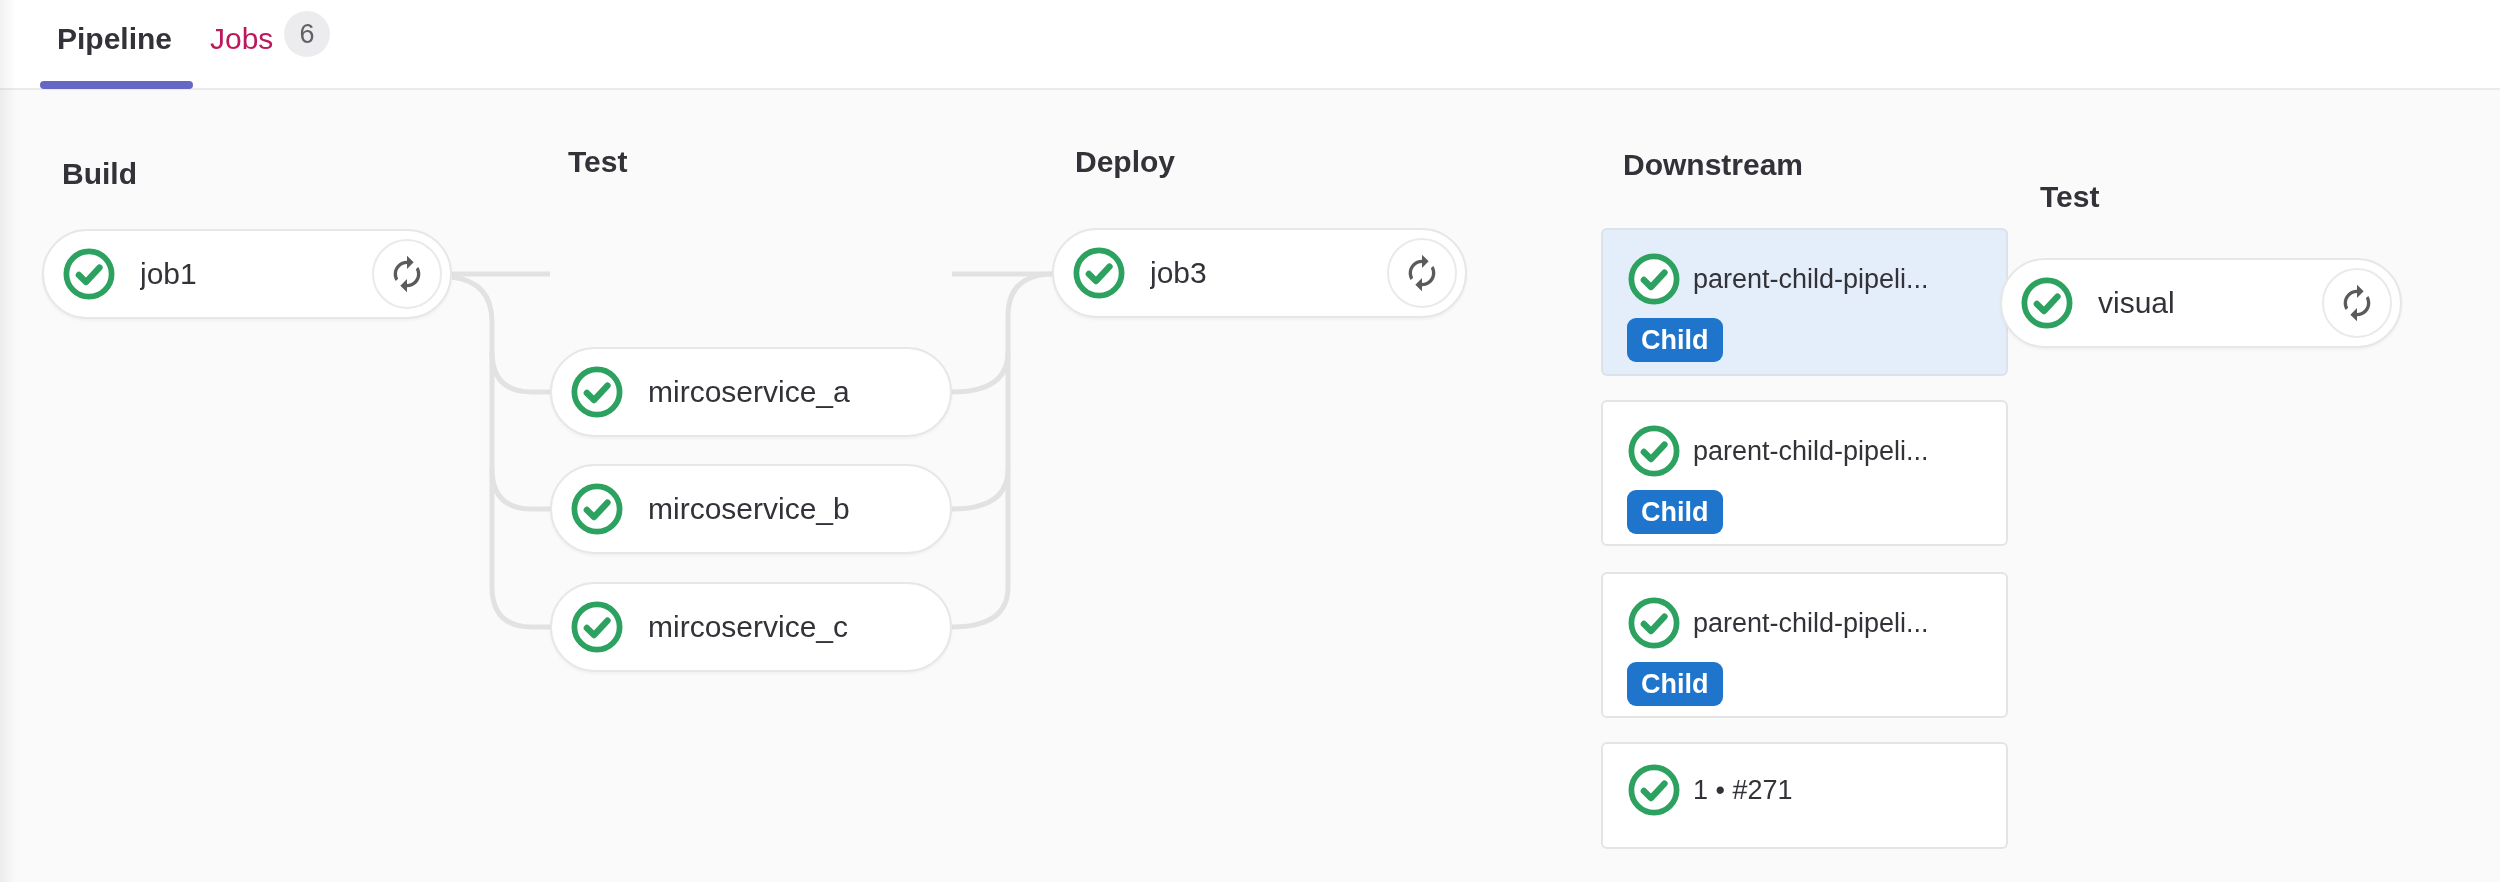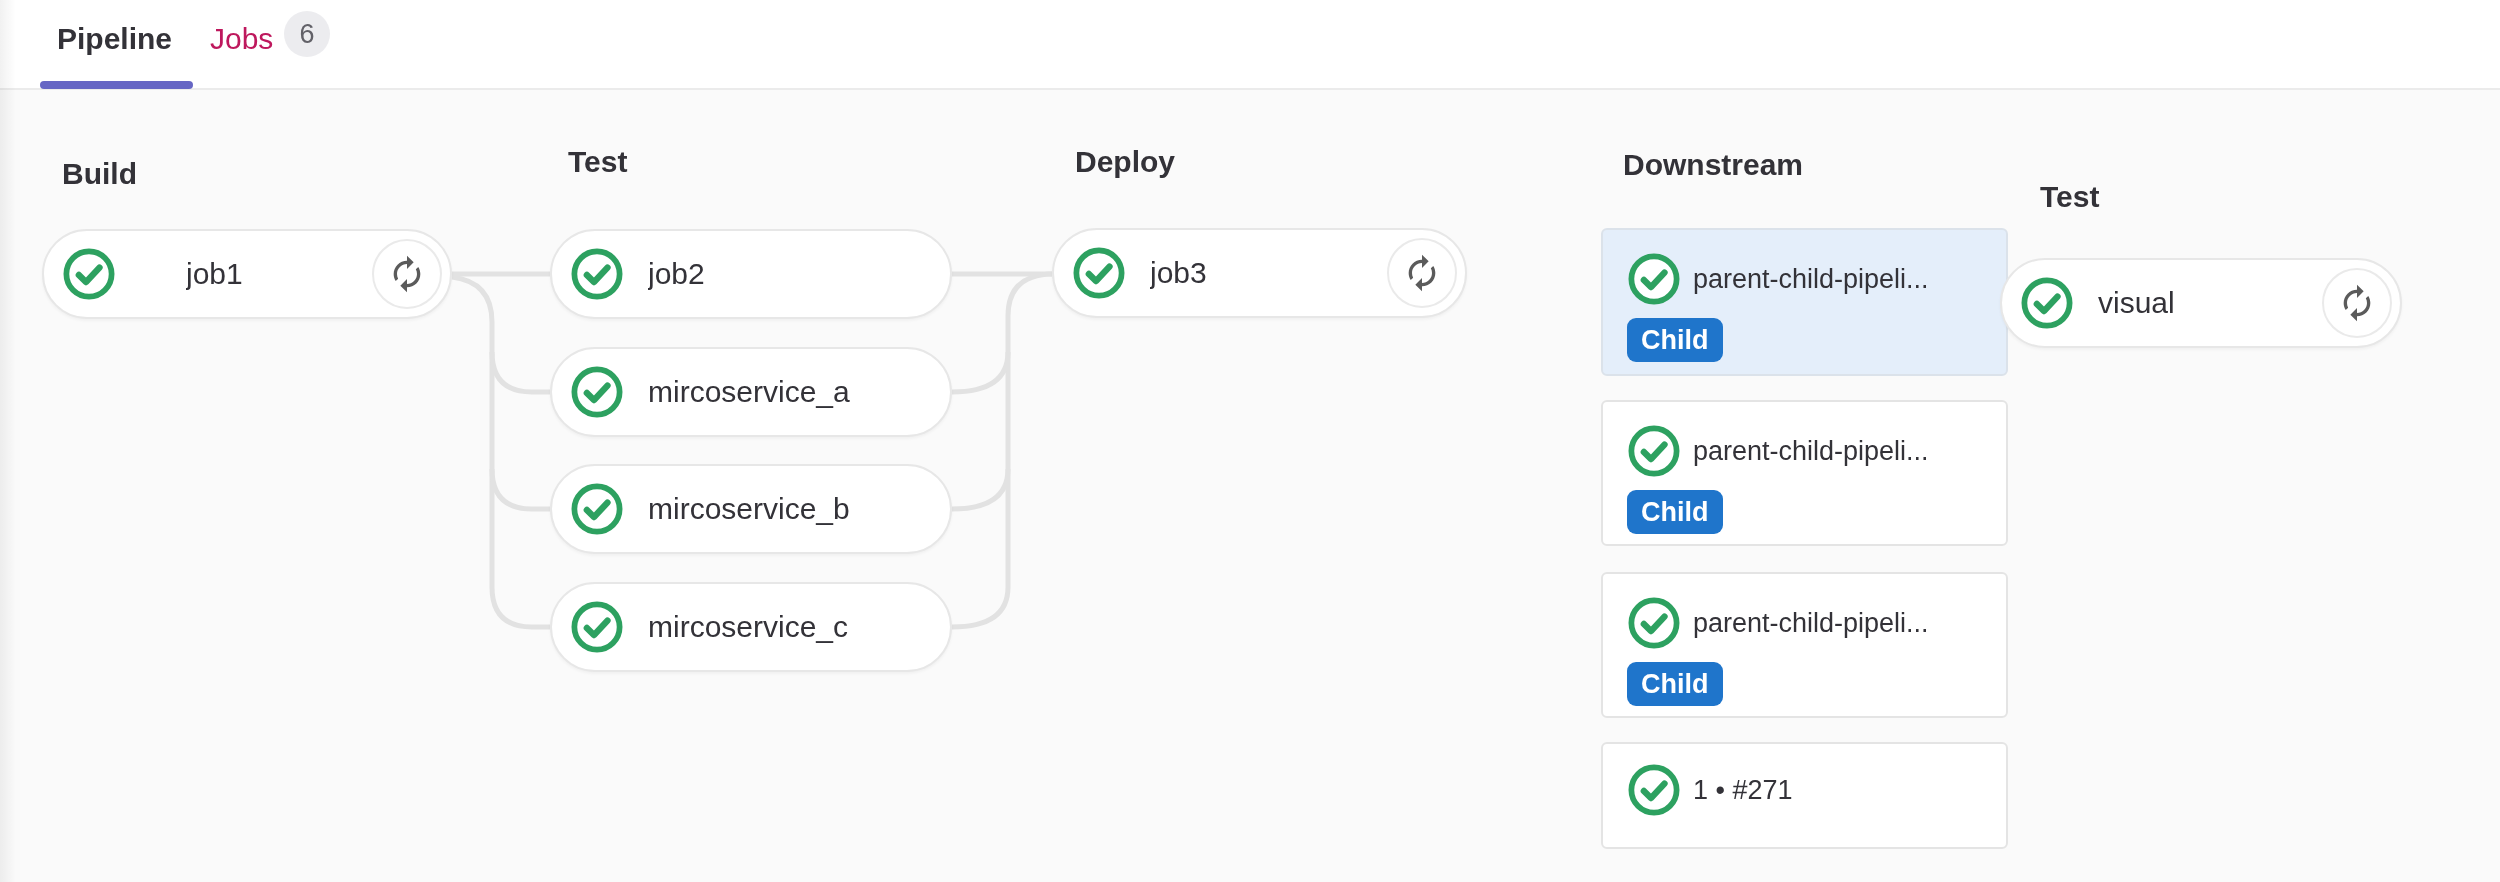--- a/index.html
+++ b/index.html
@@ -124,38 +124,32 @@
 
     <path d="M2008 303 H2020"></path>
   </svg>
 
   <div class="stage-title" style="left:62px;  top:157px;">Build</div>
   <div class="stage-title" style="left:568px; top:145px;">Test</div>
   <div class="stage-title" style="left:1075px;top:145px;">Deploy</div>
   <div class="stage-title" style="left:1623px;top:148px;">Downstream</div>
   <div class="stage-title" style="left:2040px;top:180px;">Test</div>
 
-  <div class="pill" style="left:42px; top:229px; width:410px;gap:46px;">
+  <div class="pill" style="left:42px; top:229px; width:410px;">
     <svg class="status-icon" viewBox="0 0 16 16">
         <use href="#icon-check"></use>
       </svg>
     <span class="job-name">job1</span>
     <span class="retry-btn">
       <svg viewBox="0 0 24 24">
           <use href="#icon-retry"></use>
         </svg>
     </span>
   </div>
 
-  <div class="pill" style="left:550px; top:229px; width:402px;">
-    <svg class="status-icon" viewBox="0 0 16 16">
-        <use href="#icon-check"></use>
-      </svg>
-    <span class="job-name">job2</span>
-  </div>
   <div class="pill" style="left:550px; top:347px; width:402px;">
     <svg class="status-icon" viewBox="0 0 16 16">
         <use href="#icon-check"></use>
       </svg>
     <span class="job-name">mircoservice_a</span>
   </div>
   <div class="pill" style="left:550px; top:464px; width:402px;">
     <svg class="status-icon" viewBox="0 0 16 16">
         <use href="#icon-check"></use>
       </svg>

